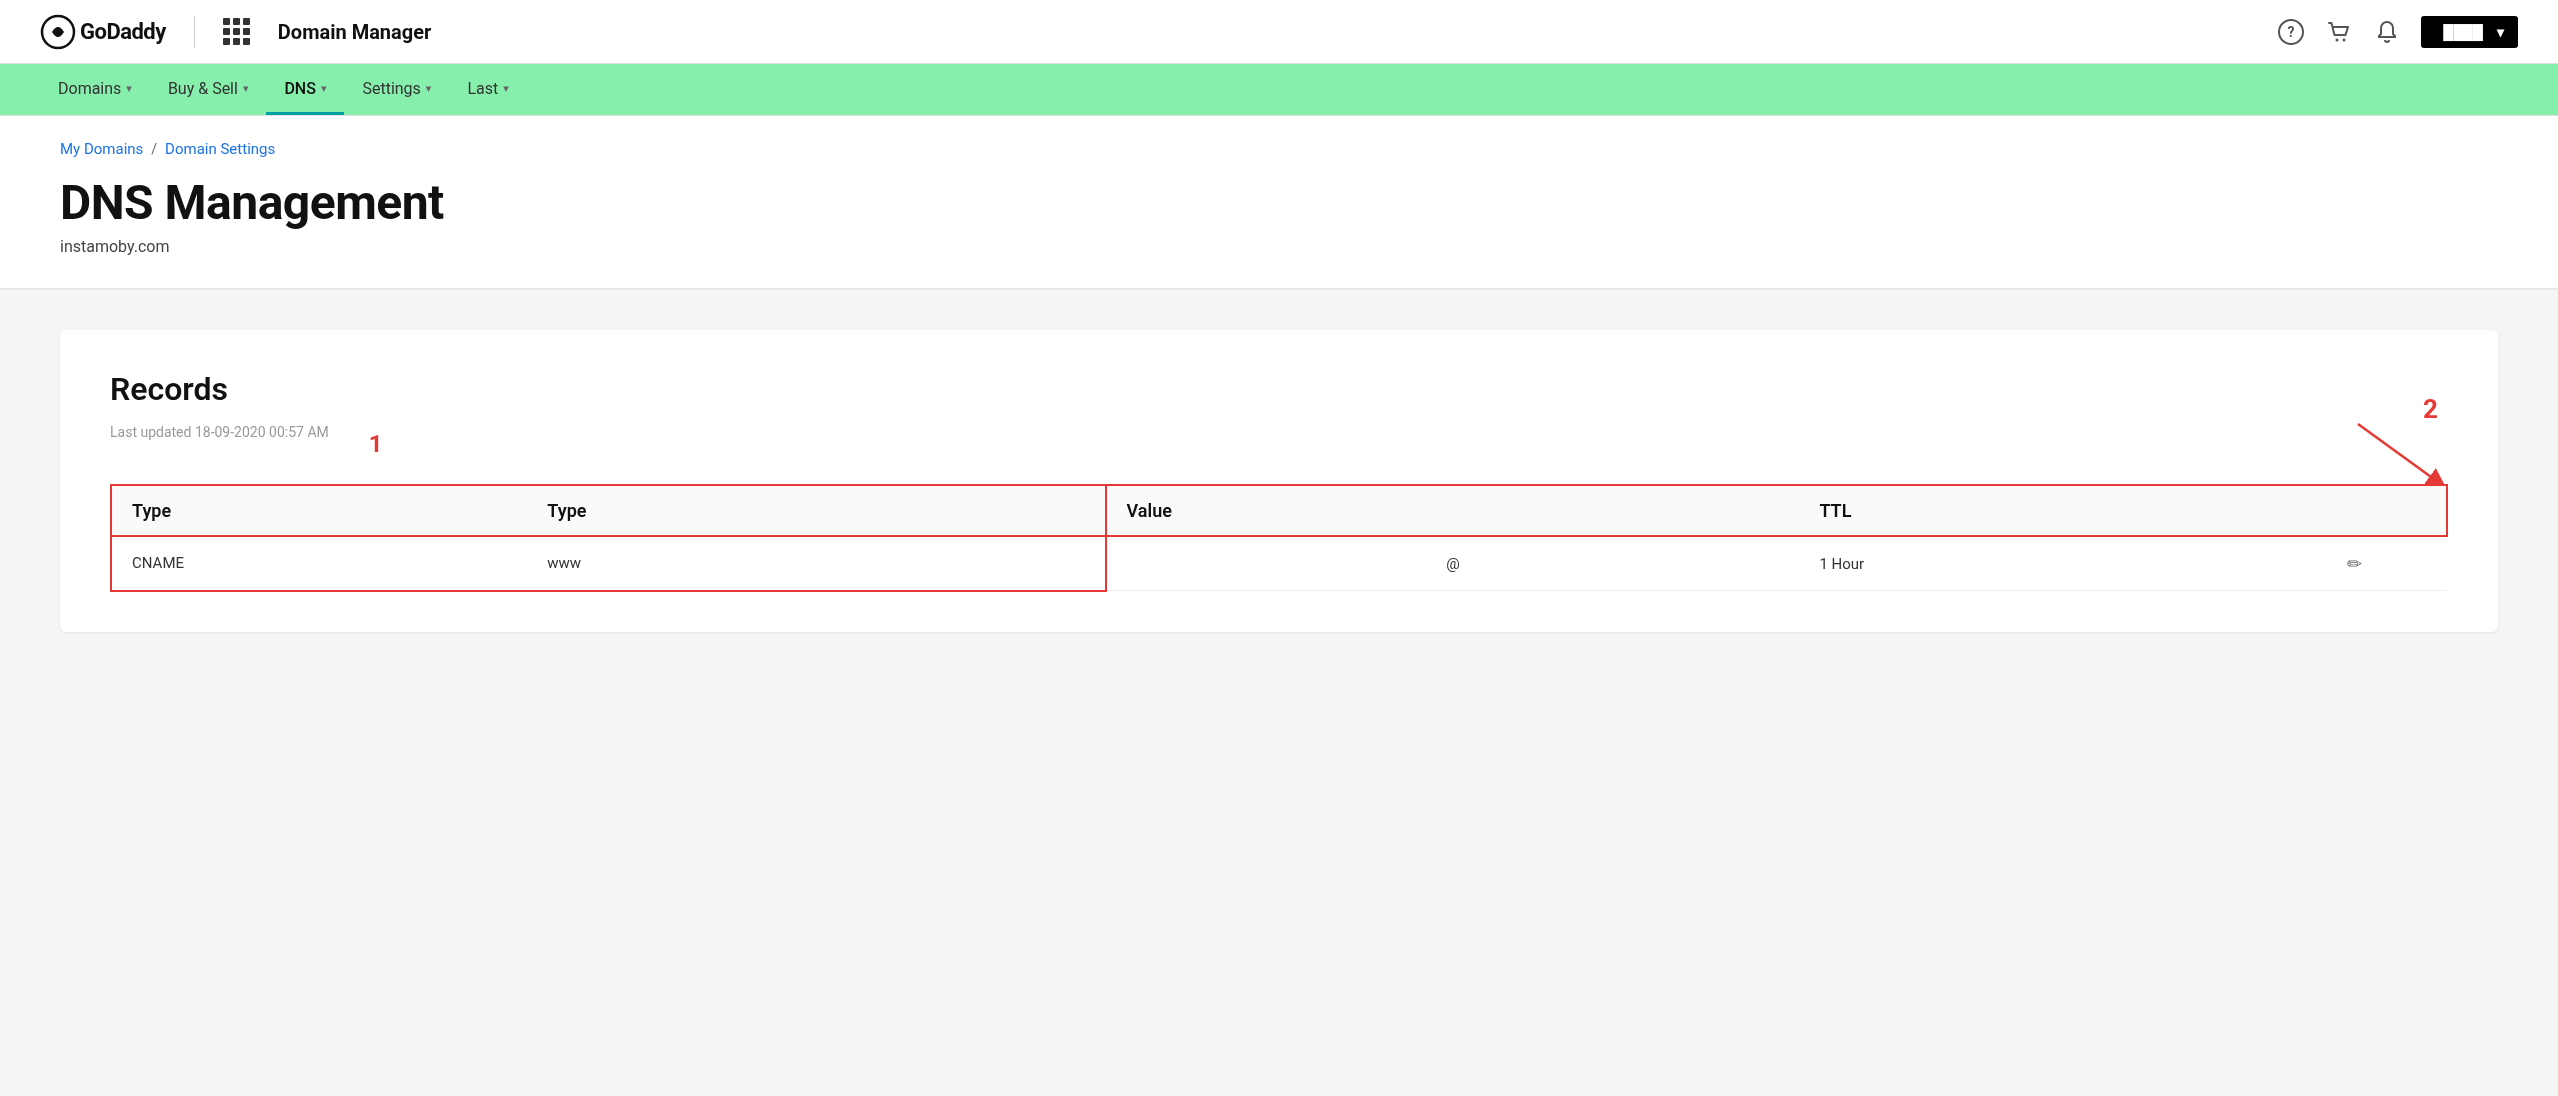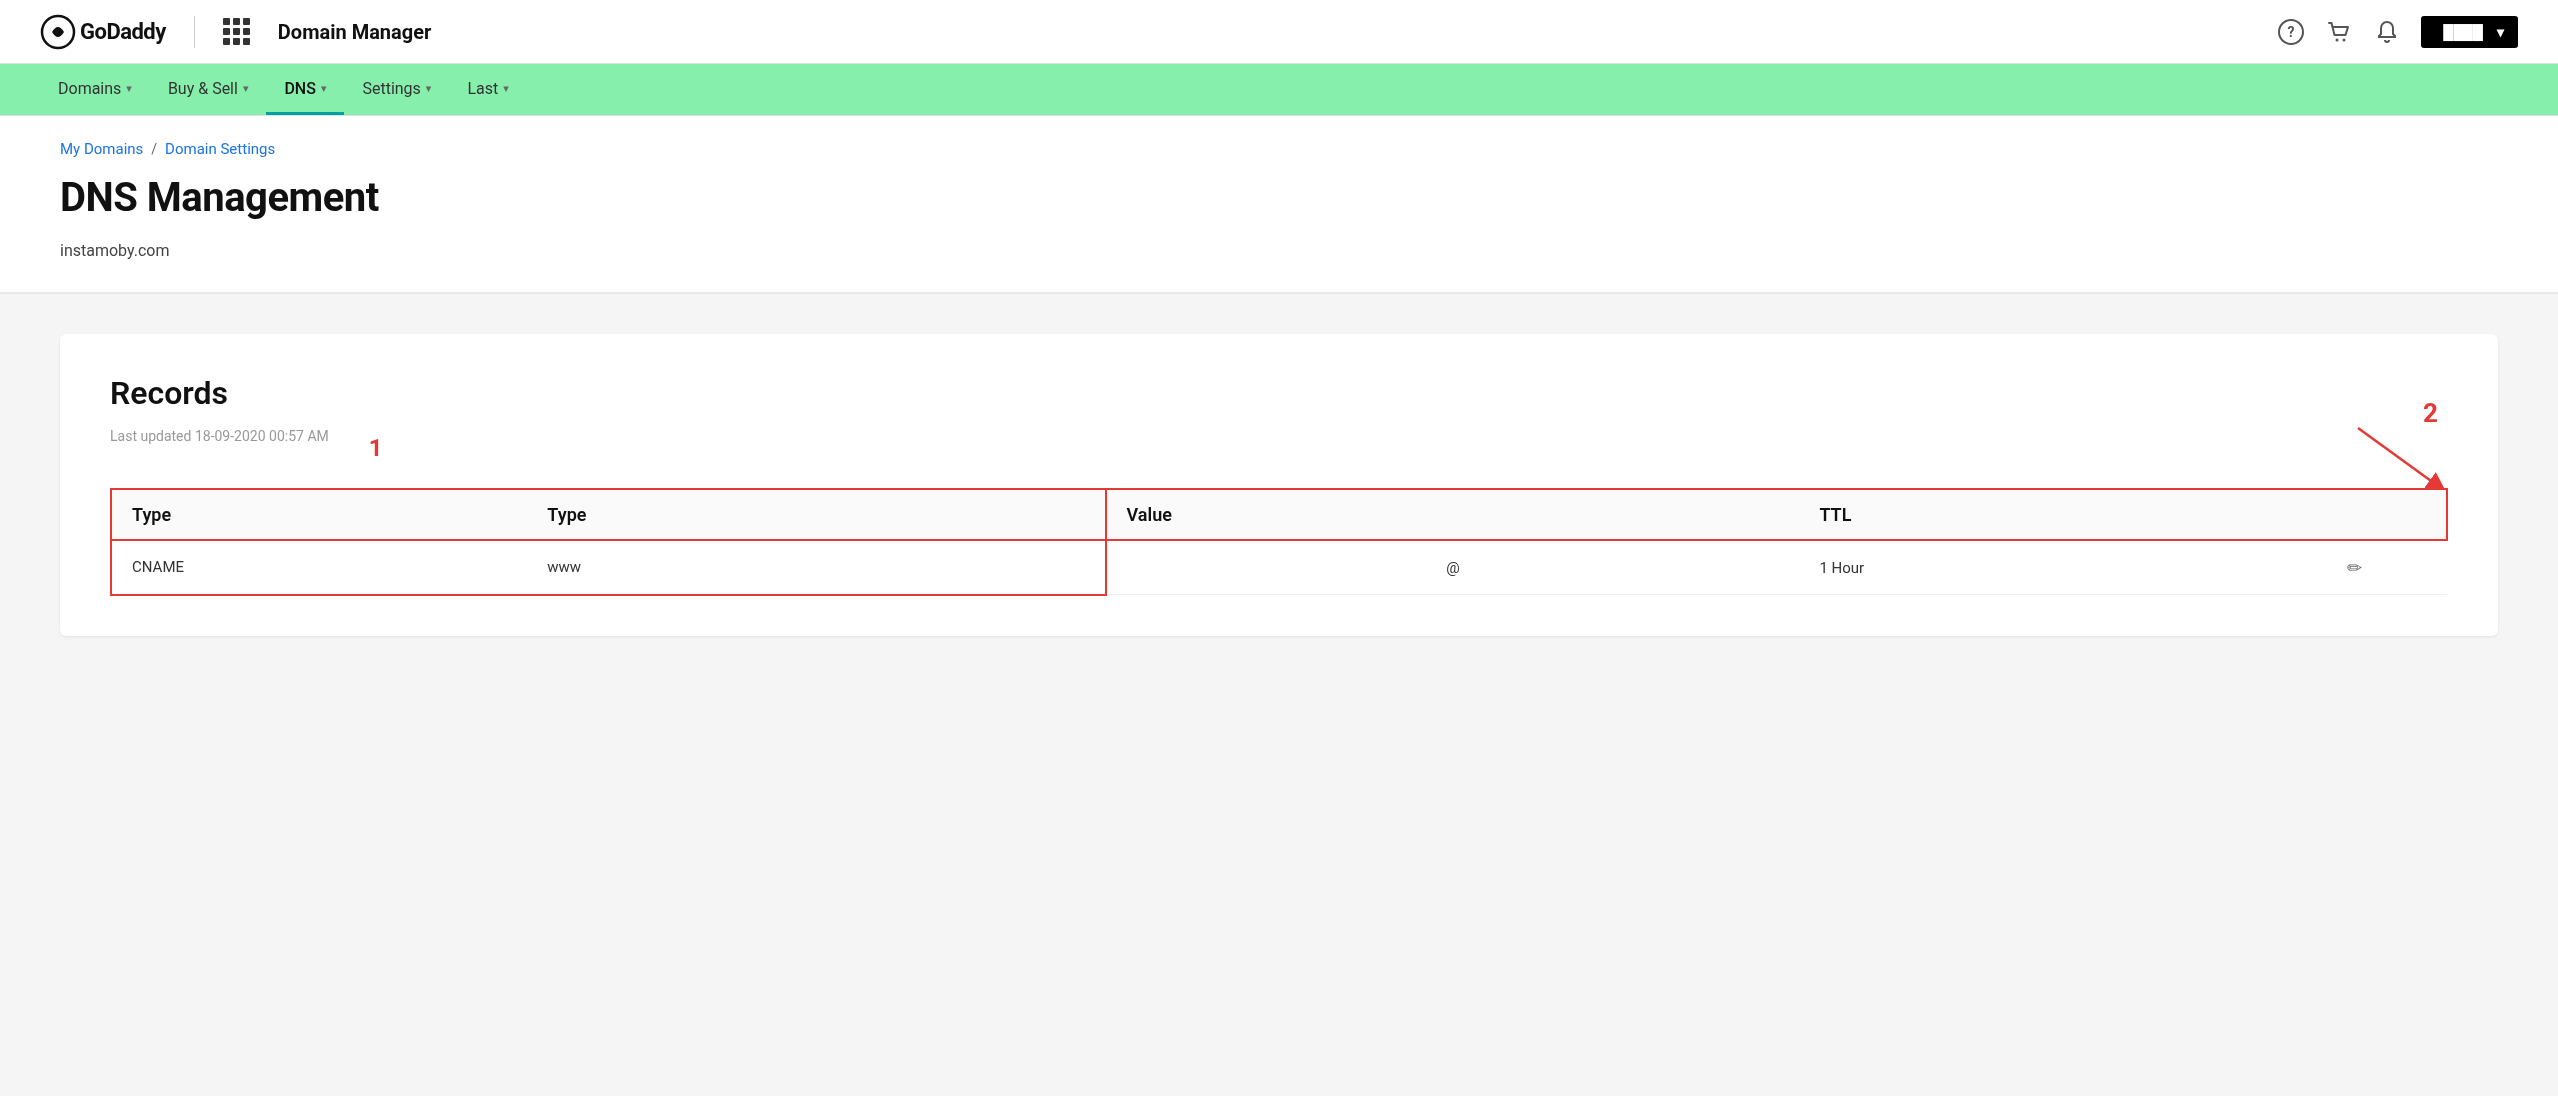--- a/index.html
+++ b/index.html
@@ -132,24 +132,24 @@
     .breadcrumb-link {
       color: #1a73e8;
       cursor: pointer;
       text-decoration: none;
     }
     .breadcrumb-sep {
       color: #666;
       font-size: 14px;
     }
     .page-title {
-      font-size: 40px;
+      font-size: 48px;
       font-weight: 700;
       color: #111;
-      margin-bottom: 20px;
+      margin-bottom: 6px;
       letter-spacing: -0.5px;
     }
     .domain-subtitle {
       font-size: 16px;
       color: #444;
     }
 
     
     .main-content {
       padding: 40px 60px;

